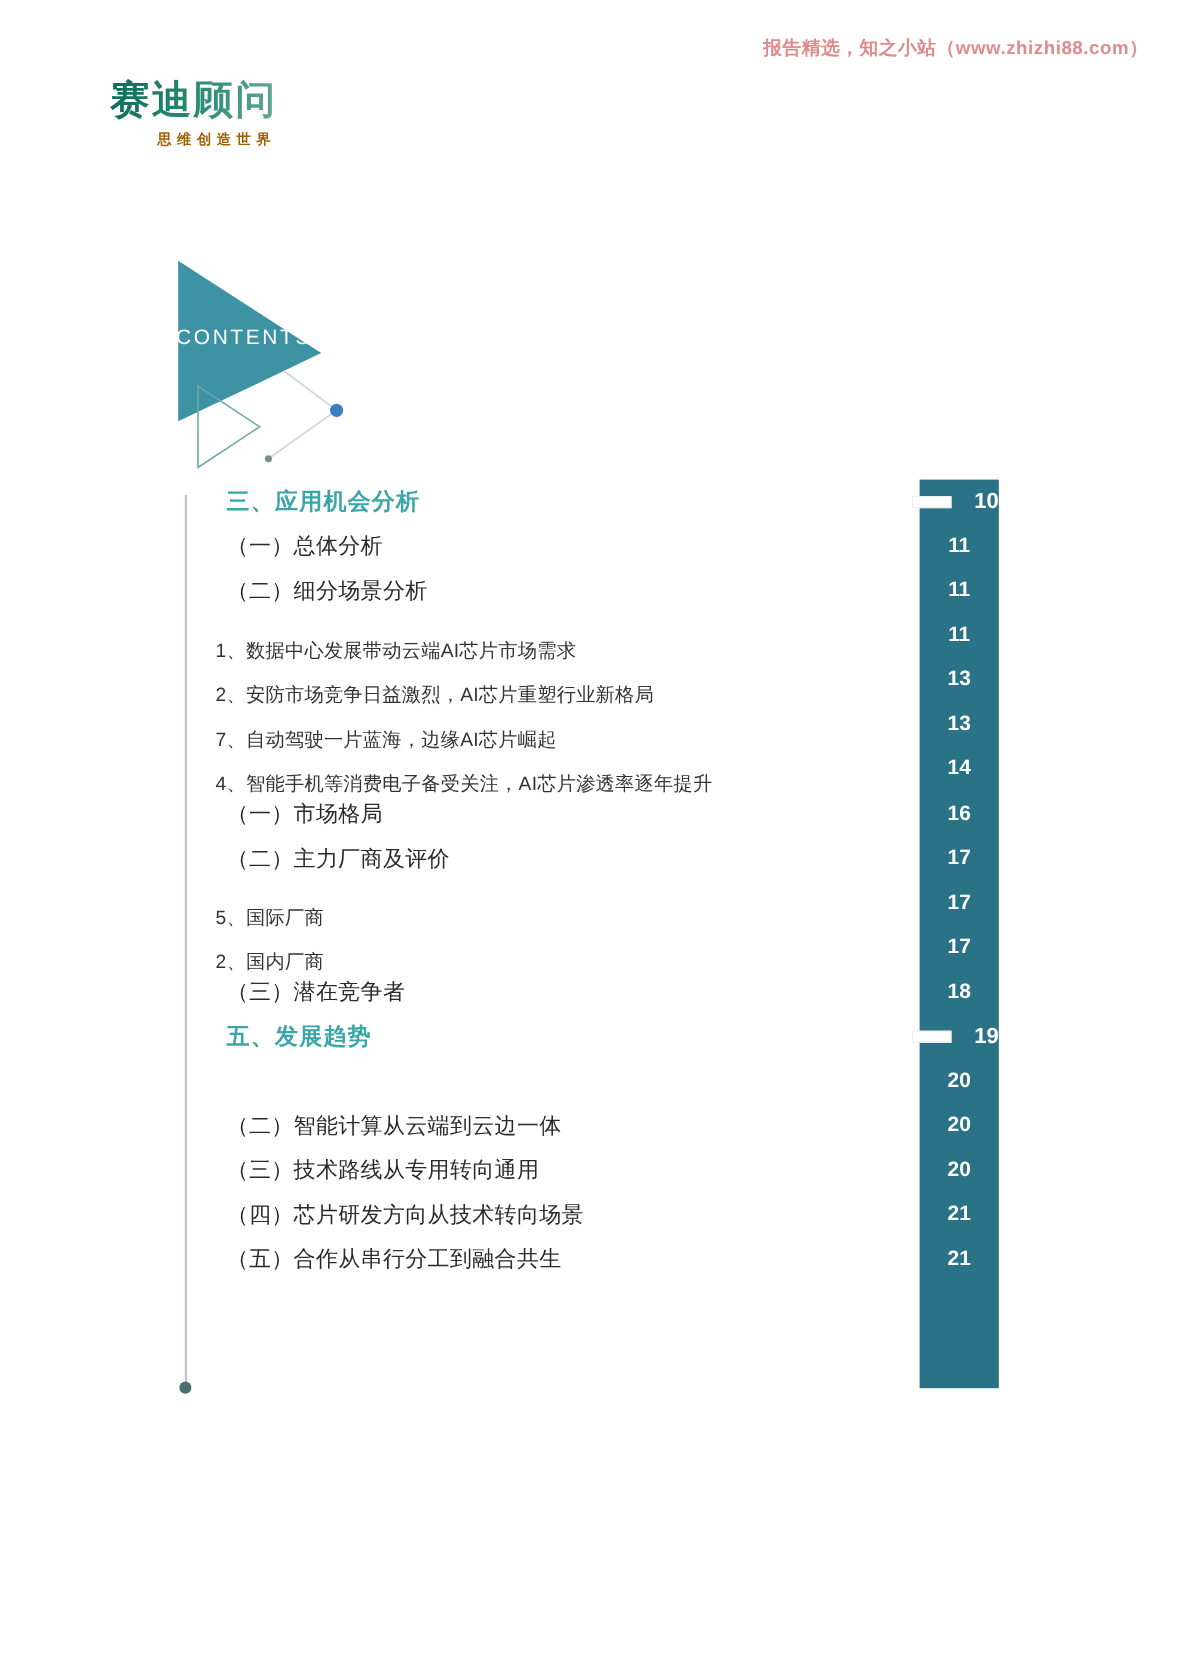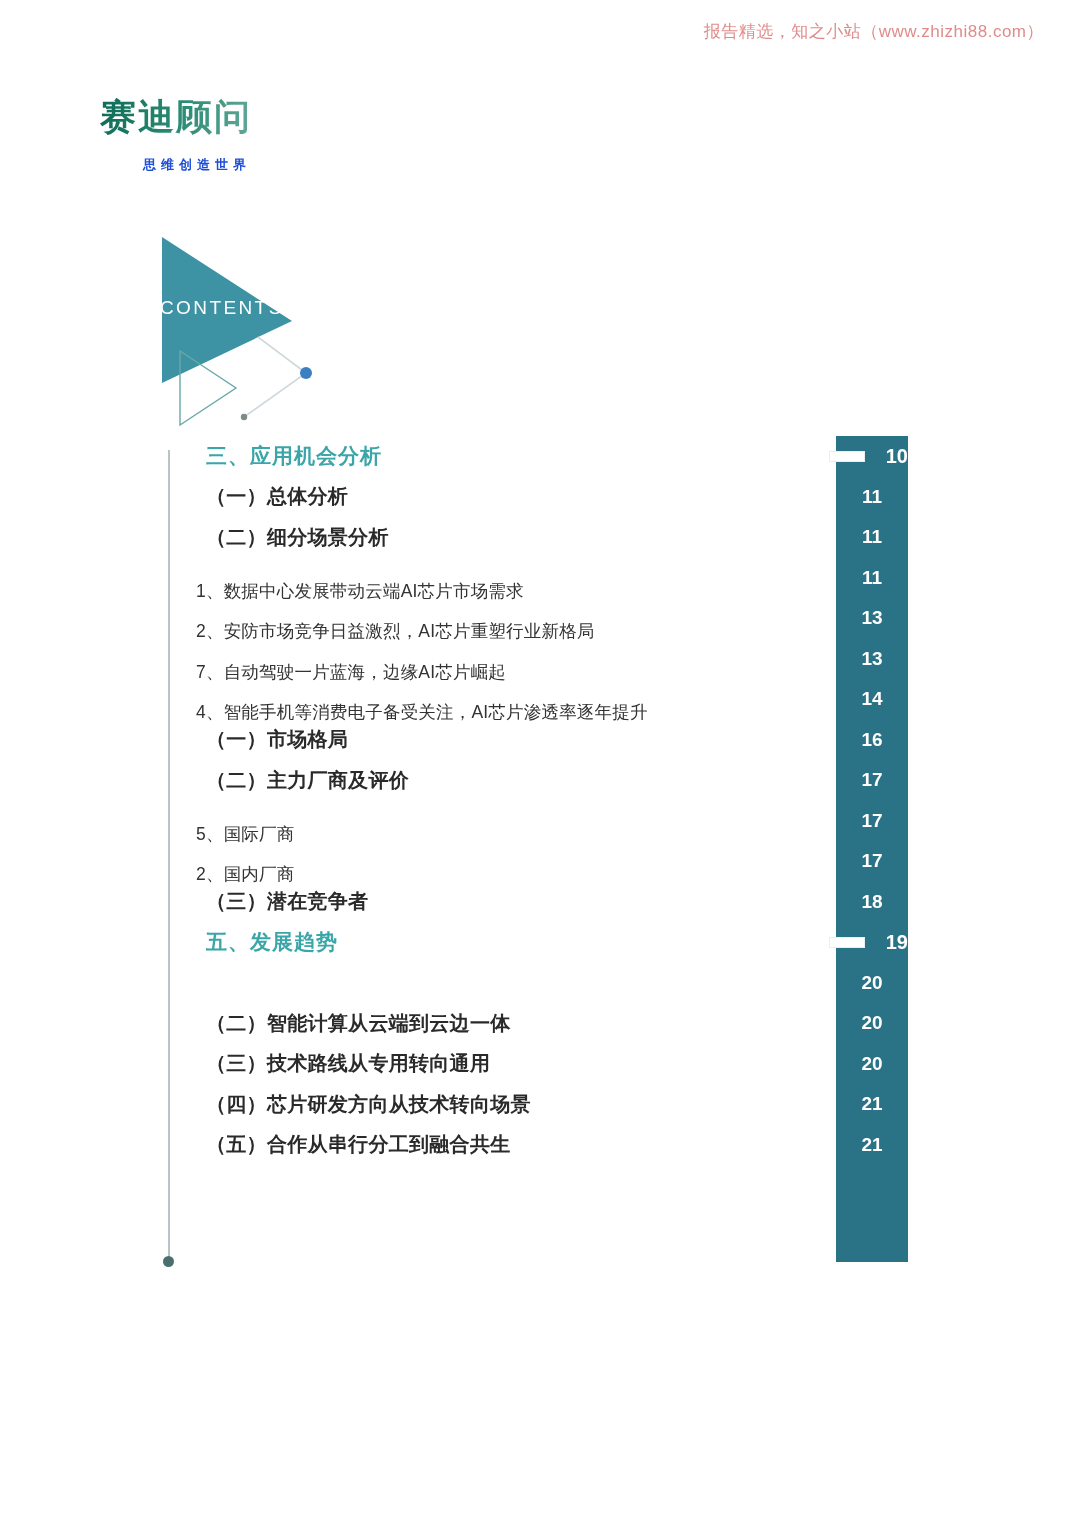--- a/index.html
+++ b/index.html
@@ -11,24 +11,24 @@
     width: 1080px;
     height: 1527px;
     position: relative;
     font-family: "Liberation Sans", "DejaVu Sans", sans-serif;
     overflow: hidden;
   }
 
   
   .watermark {
     position: absolute;
-    top: 20px;
+    top: 32px;
     right: 36px;
     font-size: 17px;
-    font-weight: normal;
+    font-weight: bold;
     color: #e08b8b;
     letter-spacing: 0.5px;
     white-space: nowrap;
   }
 
   
   .logo-block {
     position: absolute;
     left: 100px;
     top: 72px;
@@ -37,26 +37,25 @@
   .logo-main {
     font-size: 36px;
     font-weight: bold;
     color: #1f7a63;
     letter-spacing: 2px;
     line-height: 1.05;
     background: linear-gradient(100deg, #0e6b57 0%, #2f8f78 45%, #8fb9b0 100%);
     -webkit-background-clip: text;
     background-clip: text;
     color: transparent;
-    margin-top: 26px;
   }
   .logo-sub {
-    margin-top: 20px;
+    margin-top: 8px;
     font-size: 13px;
-    color: #1d4ed8;
+    color: #a16207;
     letter-spacing: 5px;
     font-weight: bold;
     text-align: center;
     padding-right: 6px;
   }
 
   
   .contents-graphic {
     position: absolute;
     left: 140px;
@@ -148,21 +147,21 @@
     height: 11px;
     background: #ffffff;
     border: 1px solid #e9eef0;
     box-sizing: border-box;
   }
 
   
   .lvl-sub .toc-text {
     left: 206px;
     font-size: 20px;
-    font-weight: bold;
+    font-weight: normal;
     color: #2a2a2a;
     letter-spacing: 0.3px;
   }
 
   
   .lvl-item .toc-text {
     left: 196px;
     font-size: 17.5px;
     font-weight: normal;
     color: #333333;

